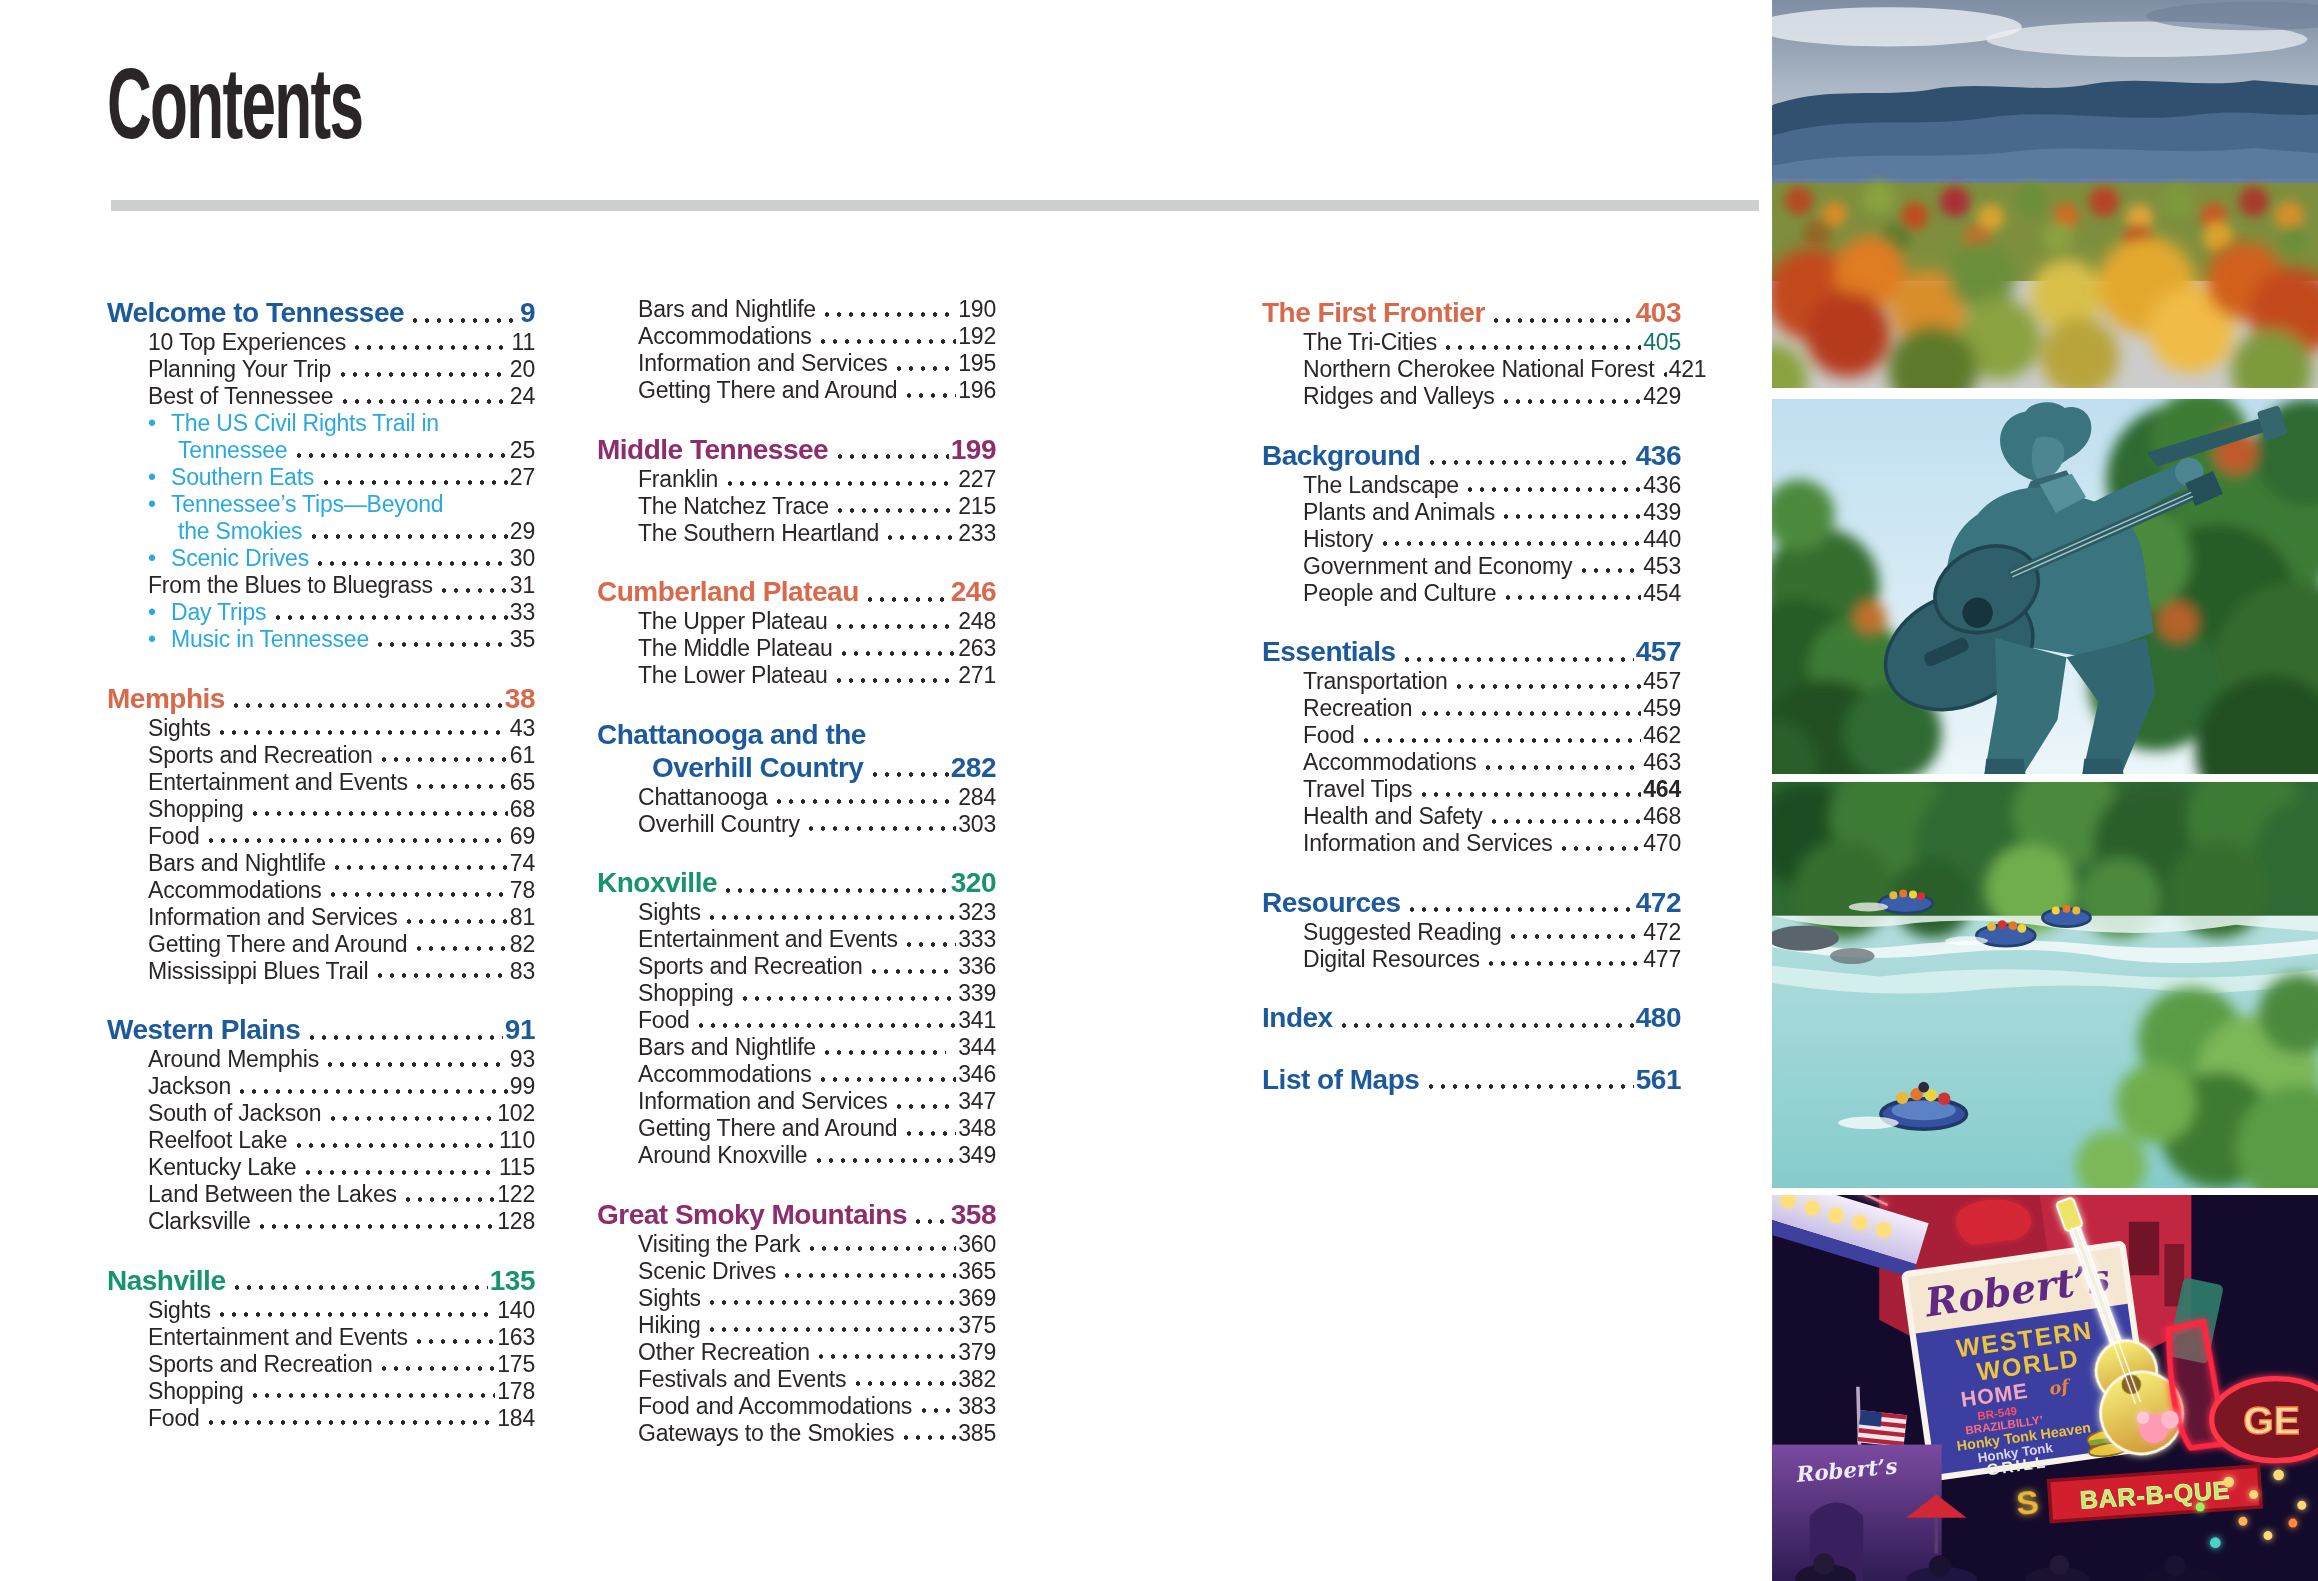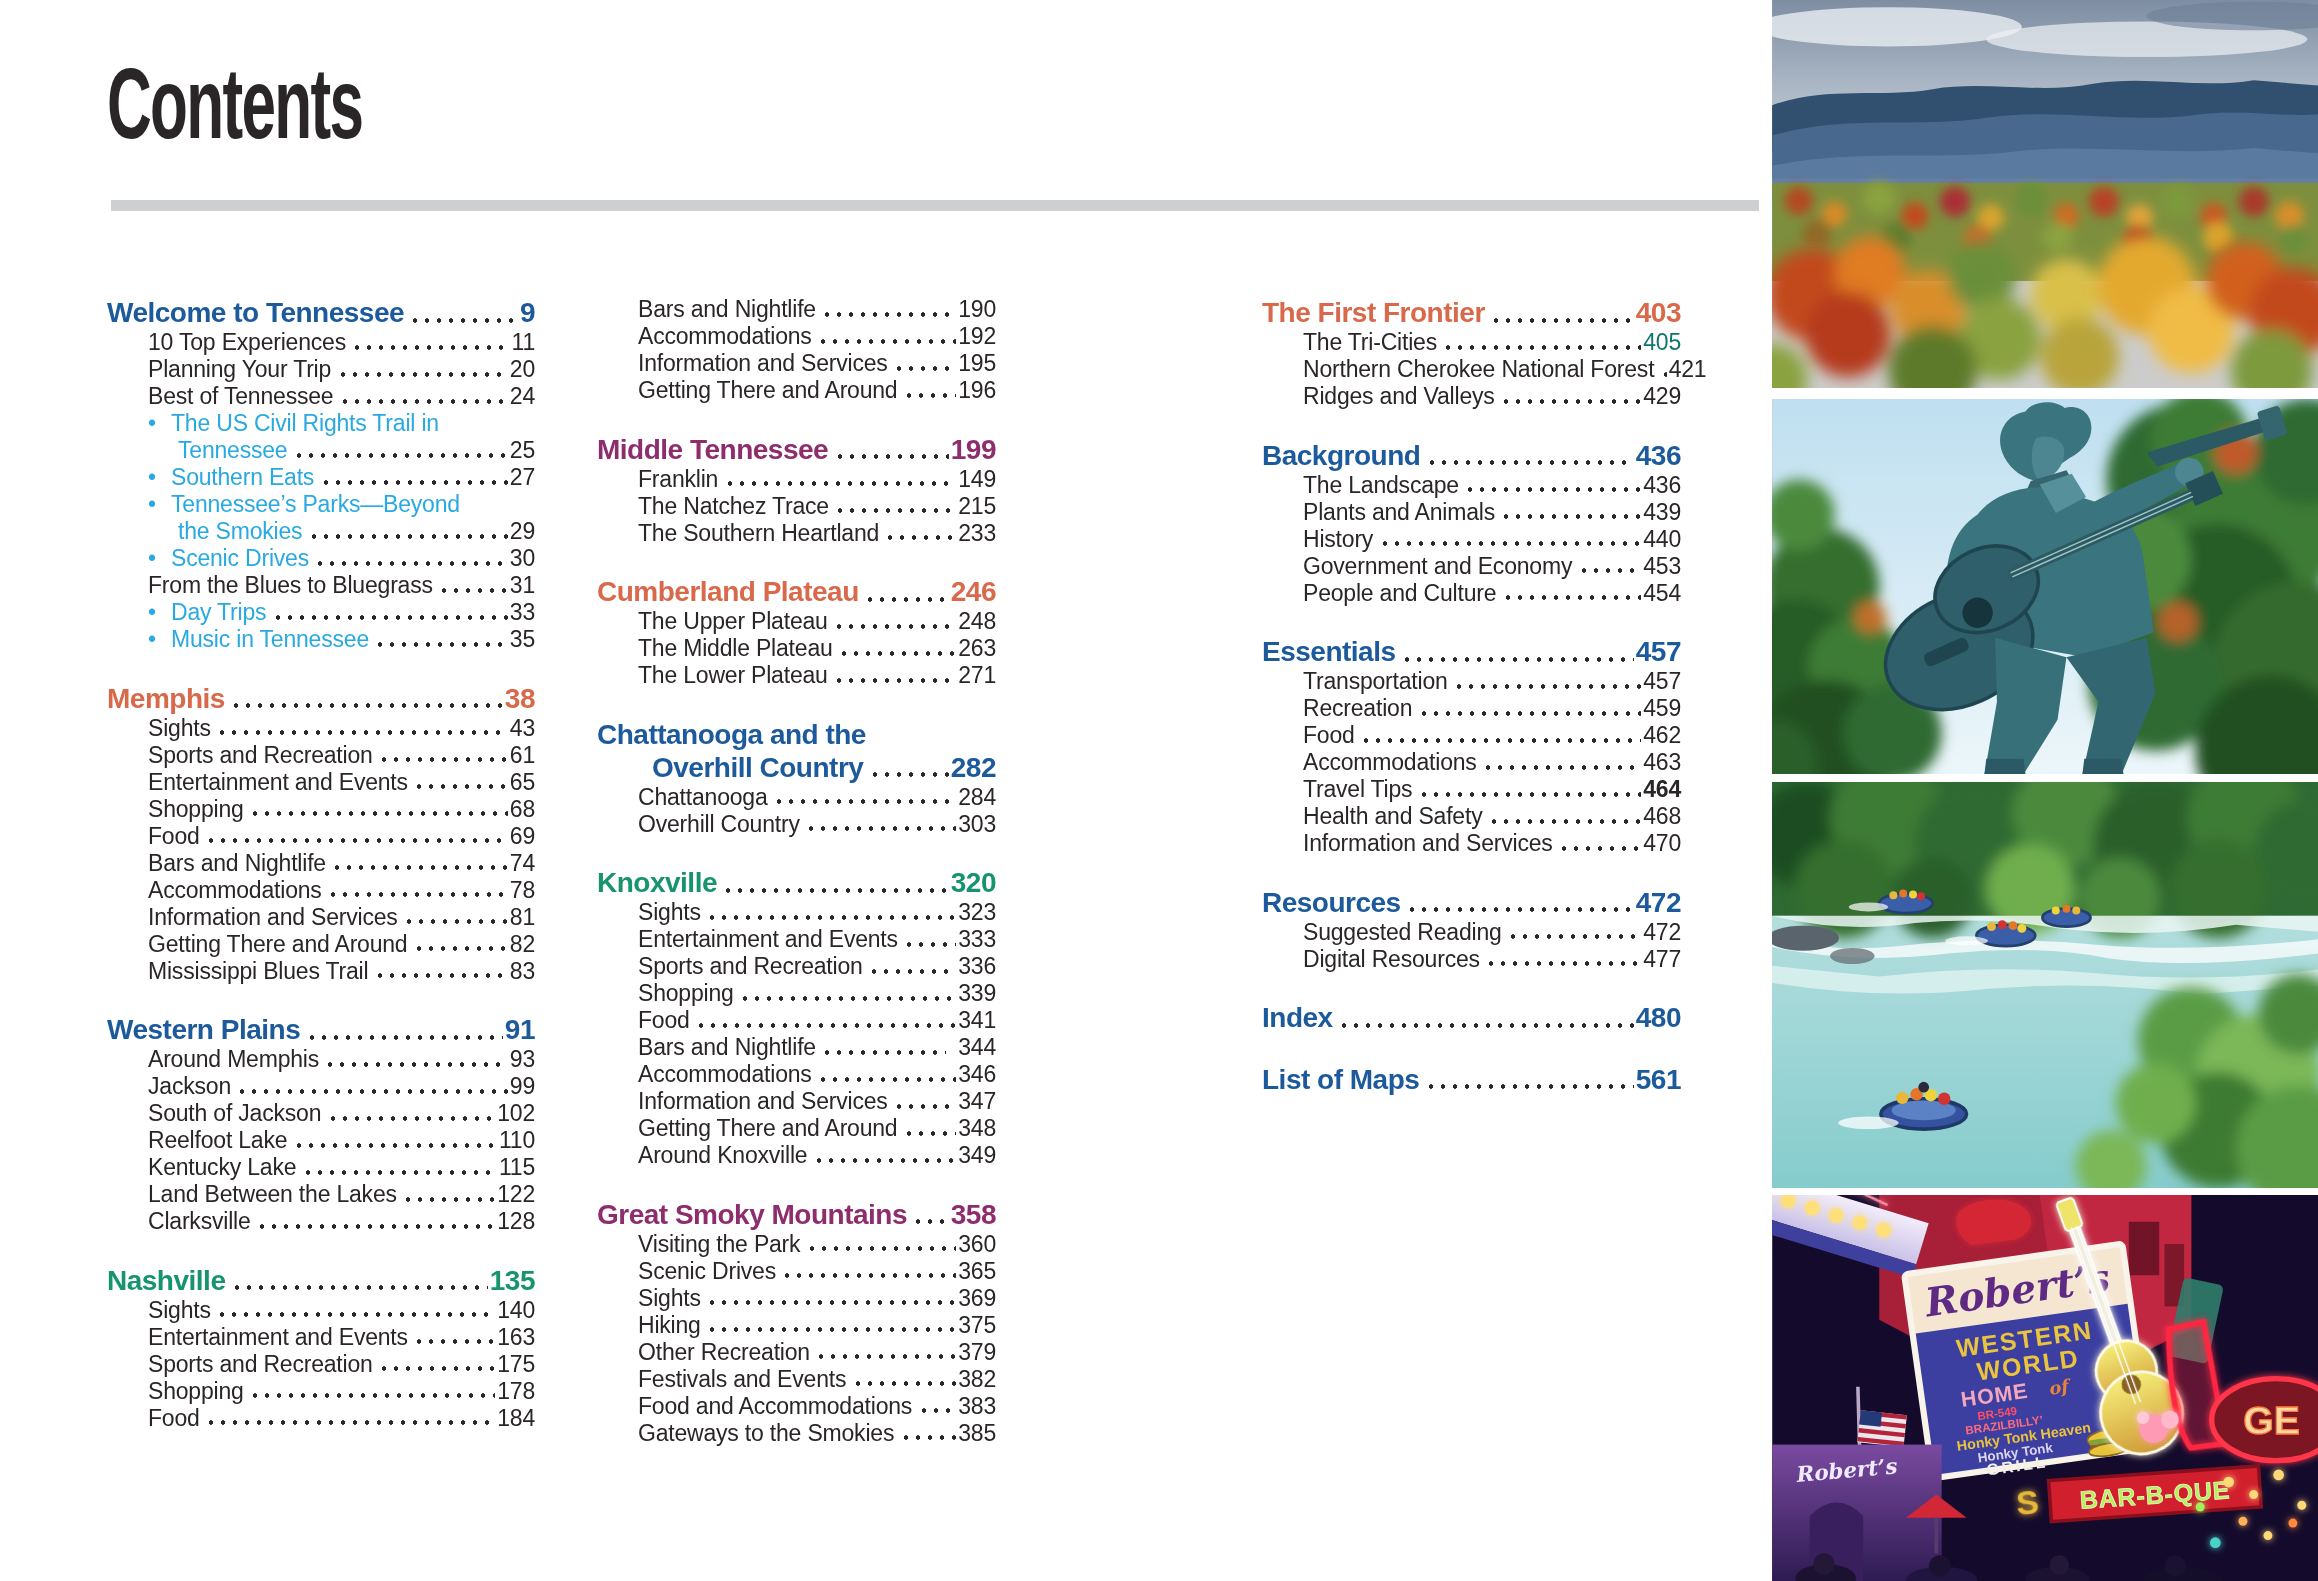--- a/index.html
+++ b/index.html
@@ -90,21 +90,21 @@
         <div class="row">
           <span class="bu" style="color: rgb(41, 169, 225);">•</span>
           <span class="tt" style="color: rgb(41, 169, 225);">Southern Eats</span>
           <span class="lead"></span>
           <span class="pg" style="color: rgb(42, 37, 38);">27</span>
         </div>
       </div>
       <div class="blk bullet">
         <div class="row">
           <span class="bu" style="color: rgb(41, 169, 225);">•</span>
-          <span class="tt" style="color: rgb(41, 169, 225);">Tennessee’s Parks—Beyond</span>
+          <span class="tt" style="color: rgb(41, 169, 225);">Tennessee’s Tips—Beyond</span>
         </div>
         <div class="row cont">
           <span class="tt" style="color: rgb(41, 169, 225);">the Smokies</span>
           <span class="lead"></span>
           <span class="pg" style="color: rgb(42, 37, 38);">29</span>
         </div>
       </div>
       <div class="blk bullet">
         <div class="row">
           <span class="bu" style="color: rgb(41, 169, 225);">•</span>
@@ -345,21 +345,21 @@
         <div class="row">
           <span class="tt" style="color: rgb(142, 45, 109);">Middle Tennessee</span>
           <span class="lead"></span>
           <span class="pg" style="color: rgb(142, 45, 109);">199</span>
         </div>
       </div>
       <div class="blk item">
         <div class="row">
           <span class="tt" style="color: rgb(42, 37, 38);">Franklin</span>
           <span class="lead"></span>
-          <span class="pg" style="color: rgb(42, 37, 38);">149</span>
+          <span class="pg" style="color: rgb(42, 37, 38);">227</span>
         </div>
       </div>
       <div class="blk item">
         <div class="row">
           <span class="tt" style="color: rgb(42, 37, 38);">The Natchez Trace</span>
           <span class="lead"></span>
           <span class="pg" style="color: rgb(42, 37, 38);">215</span>
         </div>
       </div>
       <div class="blk item">

